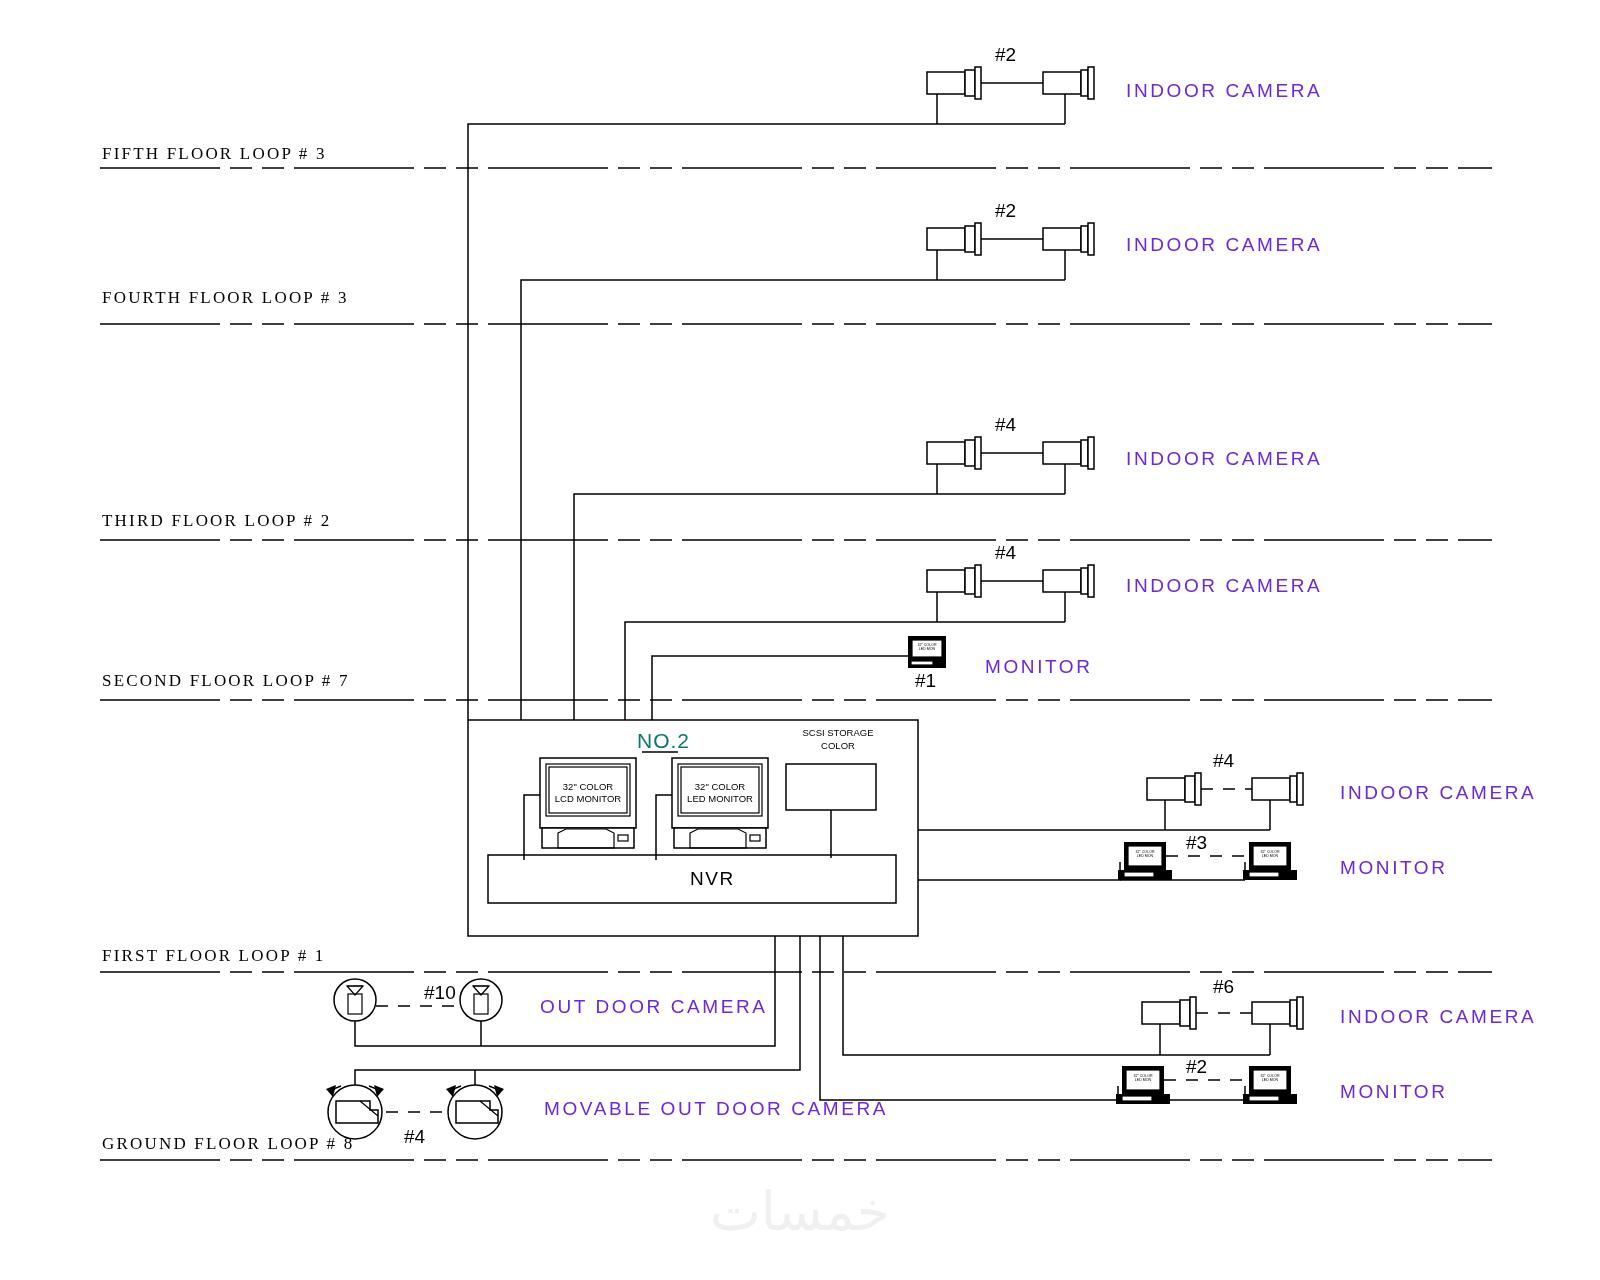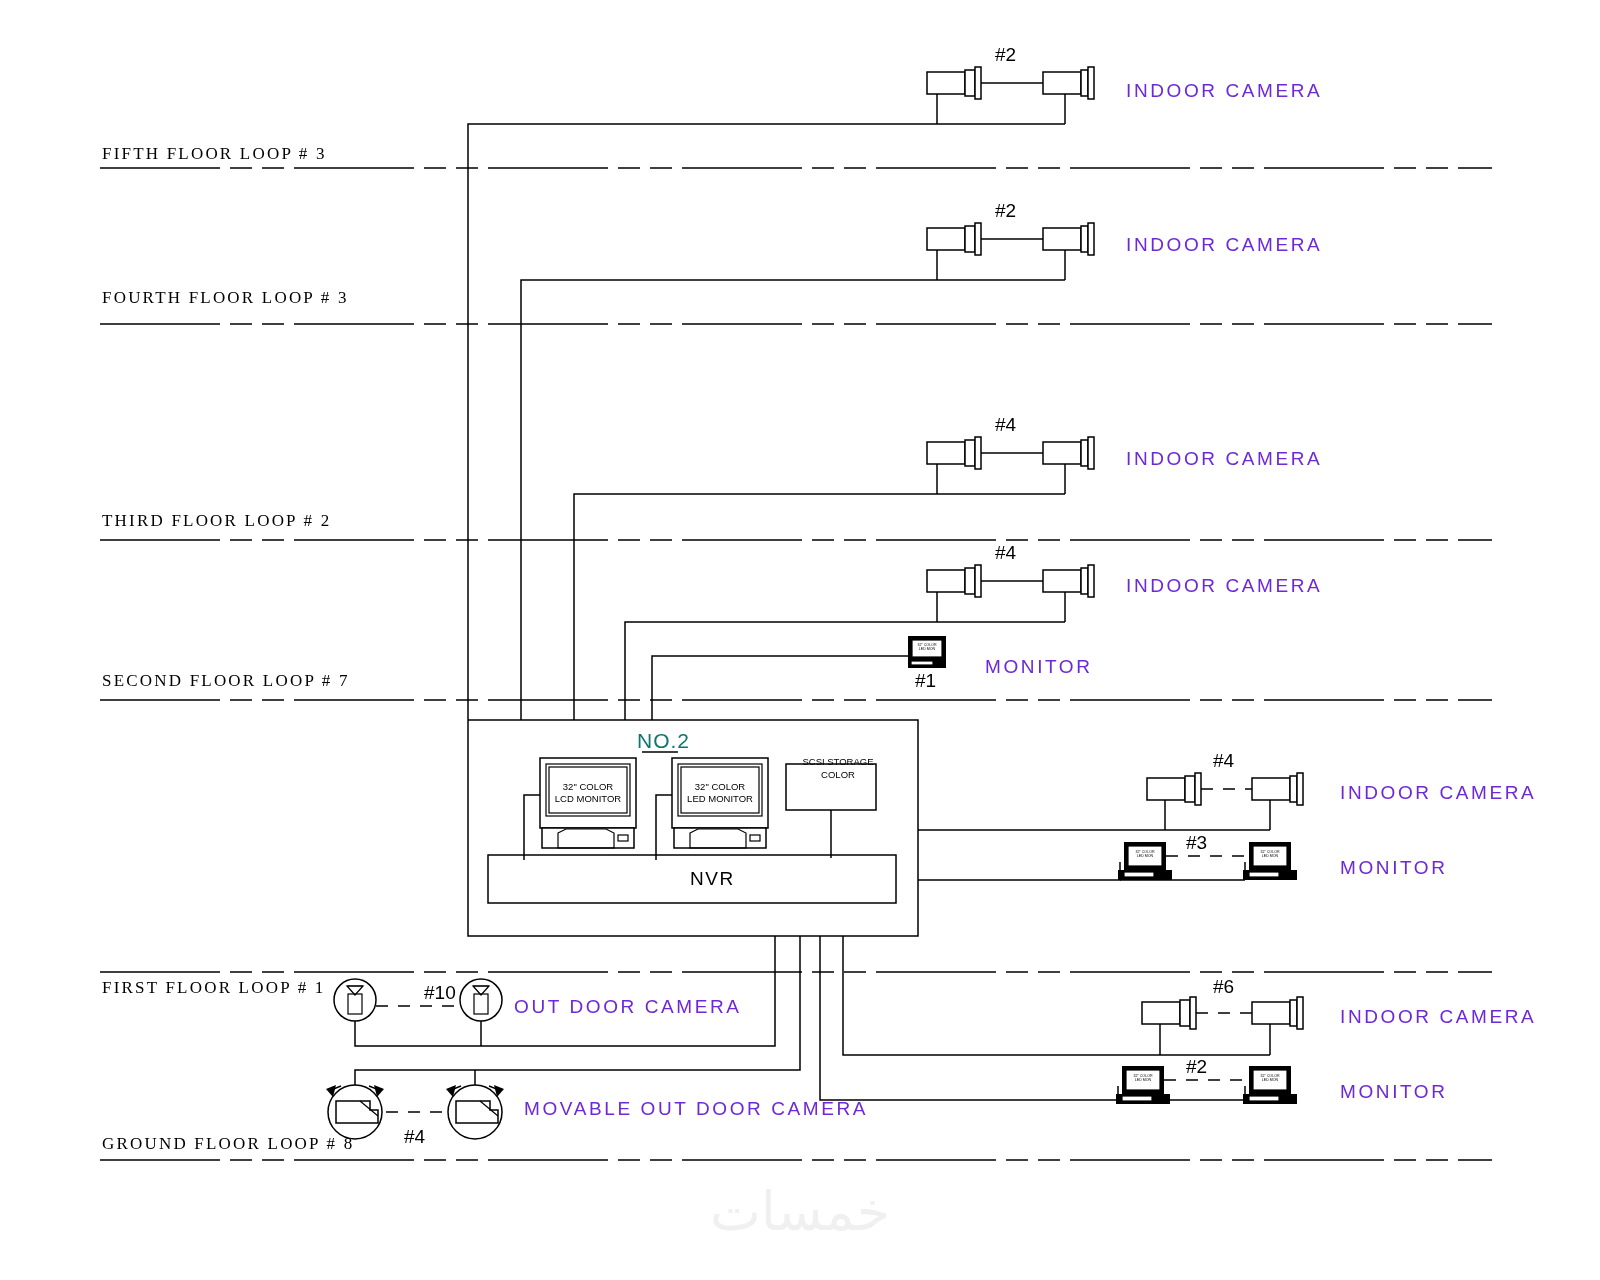--- a/index.html
+++ b/index.html
@@ -350,32 +350,32 @@
       <polygon class="solidblk" points="504,1089 494,1085 497,1097"></polygon>
     </g>
     <line class="dash" x1="386" y1="1112" x2="448" y2="1112"></line>
 
   </svg>
 
   <div class="floor-label" style="left:102px;top:144px;">FIFTH   FLOOR LOOP # 3</div>
   <div class="floor-label" style="left:102px;top:288px;">FOURTH  FLOOR LOOP # 3</div>
   <div class="floor-label" style="left:102px;top:511px;">THIRD   FLOOR LOOP # 2</div>
   <div class="floor-label" style="left:102px;top:671px;">SECOND  FLOOR LOOP # 7</div>
-  <div class="floor-label" style="left:102px;top:946px;margin-top:32px;">FIRST   FLOOR LOOP # 1</div>
+  <div class="floor-label" style="left:102px;top:946px;">FIRST   FLOOR LOOP # 1</div>
   <div class="floor-label" style="left:102px;top:1134px;">GROUND  FLOOR LOOP # 8</div>
 
   <div class="dev-label" style="left:1126px;top:80px;">INDOOR CAMERA</div>
   <div class="dev-label" style="left:1126px;top:234px;">INDOOR CAMERA</div>
   <div class="dev-label" style="left:1126px;top:448px;">INDOOR CAMERA</div>
   <div class="dev-label" style="left:1126px;top:575px;">INDOOR CAMERA</div>
   <div class="dev-label" style="left:985px;top:656px;">MONITOR</div>
   <div class="dev-label" style="left:1340px;top:782px;">INDOOR CAMERA</div>
   <div class="dev-label" style="left:1340px;top:857px;">MONITOR</div>
-  <div class="dev-label" style="left:514px;top:996px;">OUT DOOR CAMERA</div>
-  <div class="dev-label" style="left:524px;top:1098px;text-align:center;">MOVABLE OUT DOOR CAMERA</div>
+  <div class="dev-label" style="left:540px;top:996px;">OUT DOOR CAMERA</div>
+  <div class="dev-label" style="left:544px;top:1098px;text-align:center;">MOVABLE OUT DOOR CAMERA</div>
   <div class="dev-label" style="left:1340px;top:1006px;">INDOOR CAMERA</div>
   <div class="dev-label" style="left:1340px;top:1081px;">MONITOR</div>
 
   <div class="tag" style="left:995px;top:44px;">#2</div>
   <div class="tag" style="left:995px;top:200px;">#2</div>
   <div class="tag" style="left:995px;top:414px;">#4</div>
   <div class="tag" style="left:995px;top:542px;">#4</div>
   <div class="tag" style="left:915px;top:670px;">#1</div>
   <div class="tag" style="left:1213px;top:750px;">#4</div>
   <div class="tag" style="left:1186px;top:832px;">#3</div>
@@ -389,21 +389,21 @@
   <div class="mon-screen-txt" style="left:549px;top:781px;width:78px;">
     <span>32" COLOR</span><br>
     <span>LCD MONITOR</span>
   </div>
 
   <div class="mon-screen-txt" style="left:681px;top:781px;width:78px;">
     <span>32" COLOR</span><br>
     <span>LED MONITOR</span>
   </div>
 
-  <div class="scsi-txt" style="left:786px;top:756px;width:104px;">
+  <div class="scsi-txt" style="left:786px;top:727px;width:104px;">
     <span>SCSI STORAGE</span><br>
     <span>COLOR</span>
   </div>
 
   <div class="nvr-txt" style="left:670px;top:868px;">NVR</div>
 
   <div class="micro-screen-txt" style="left:912px;top:643px;width:30px;">
     <span>32" COLOR</span><br>
     <span>LED MON</span>
   </div>

